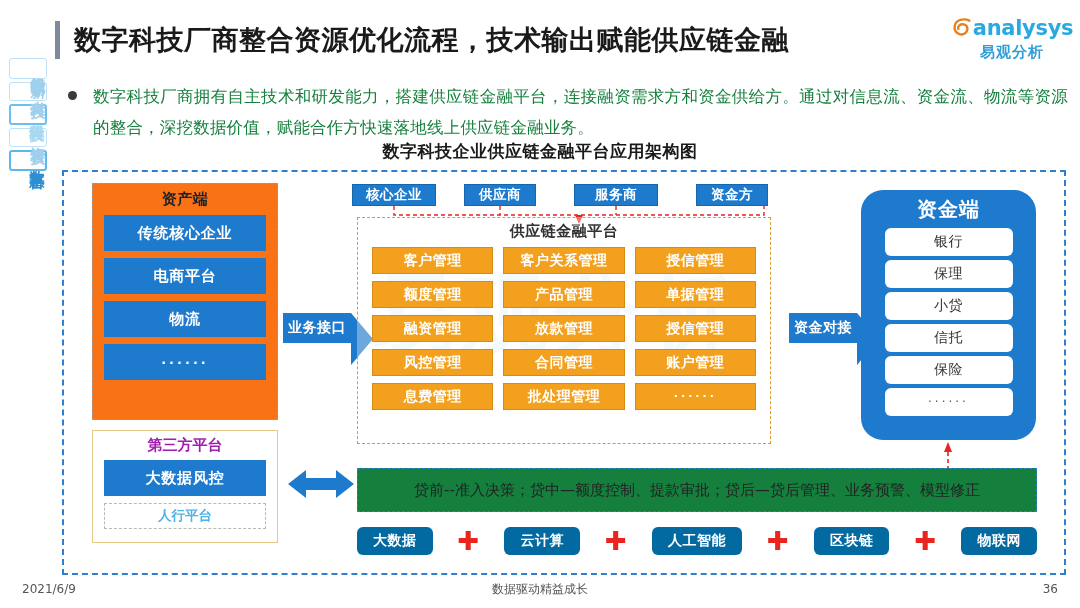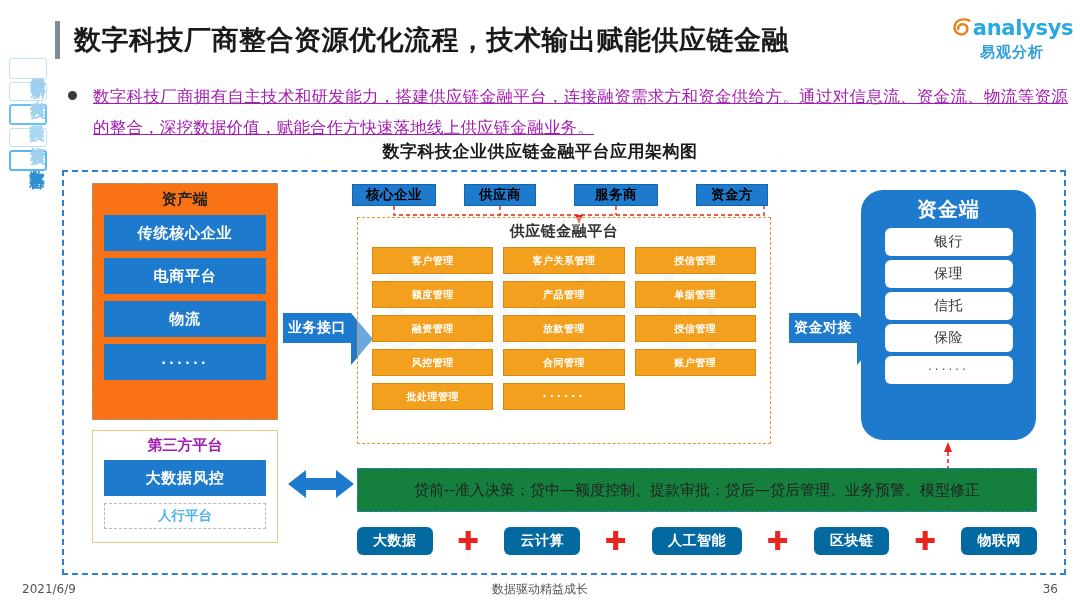--- a/index.html
+++ b/index.html
@@ -34,22 +34,22 @@
     text-align:center; padding:6px 0 7px 0; line-height:1.18;
     writing-mode:vertical-rl; text-orientation:upright; letter-spacing:1px;
     height:auto; display:block; margin-left:1px;}
   .vtab.semi { border-color:#6cc0ef; border-width:2.5px; color:#a8d8f2; }
   .vtab.active { border-color:#5cb8ec; border-width:2.5px; color:#2f8fd0; }
 
   
   .bullet-row { position:absolute; left:68px; top:82px; width:1000px; display:flex; }
   .bullet-dot { width:9px; height:9px; background:#3a3a3a; border-radius:50%;
     margin:9px 16px 0 0; flex:0 0 auto; }
-  .bullet-text { font-size:16.5px; color:#a21caf; line-height:1.85; text-align:justify;
-    letter-spacing:0.2px;text-decoration:underline; }
+  .bullet-text { font-size:16.5px; color:#15803d; line-height:1.85; text-align:justify;
+    letter-spacing:0.2px; }
 
   .diagram-title { position:absolute; left:0; top:140px; width:1080px; text-align:center;
     font-size:17px; font-weight:bold; color:#1a1a1a; letter-spacing:0.5px; }
 
   
   .outer-frame { position:absolute; left:62px; top:170px; width:1004px; height:405px;
     border:2.5px dashed #2f7fd0; }
 
   
   .asset-box { position:absolute; left:92px; top:183px; width:186px; height:237px;
@@ -79,32 +79,32 @@
 
   .arrow-biz { left:283px; top:313px; }
   .arrow-biz .arrow-body { width:68px; }
   .arrow-fund { left:789px; top:313px; }
   .arrow-fund .arrow-body { width:68px; }
 
   .arrow-double { position:absolute; left:288px; top:466px; width:66px; height:36px; }
 
   
   .tag-row { position:absolute; left:352px; top:184px; width:440px; height:24px; }
-  .blue-tag { position:absolute; height:22px; background:#1E7ACC; color:#000000;
+  .blue-tag { position:absolute; height:22px; background:#1E7ACC; color:#ffffff;
     font-size:13.5px; font-weight:bold; display:flex; align-items:center;
     justify-content:center; letter-spacing:0.5px; border:1px solid #1466ad; }
 
   .scf-box { position:absolute; left:357px; top:217px; width:414px; height:227px;
     border:1.5px dashed #e0982a; background:rgba(255,255,255,0.35); padding-top:4px; }
   .scf-title { text-align:center; font-size:15px; font-weight:bold; color:#333;
     margin-bottom:6px; letter-spacing:0.5px; }
   .scf-grid { display:grid; grid-template-columns:repeat(3,1fr); gap:7px 10px;
     padding:0 14px; }
   .orange-cell { height:27px; background:#F2A01E; border:1px solid #d98a12;
-    color:#fff; font-size:10px; font-weight:bold; display:flex; align-items:center;
+    color:#fff; font-size:14px; font-weight:bold; display:flex; align-items:center;
     justify-content:center; letter-spacing:0.5px; }
   .orange-cell.dots { letter-spacing:3px; font-size:11px; }
 
   
   .fund-box { position:absolute; left:861px; top:190px; width:175px; height:250px;
     background:#1E7ACC; border-radius:22px; padding-top:6px; }
   .fund-title { text-align:center; font-size:20px; font-weight:bold; color:#fff;
     margin-bottom:5px; letter-spacing:1px; }
   .fund-item { width:128px; margin:0 auto 4px auto; height:28px; background:#fff;
     border-radius:6px; color:#333; font-size:14px; display:flex; align-items:center;
@@ -223,29 +223,31 @@
       <div class="orange-cell">授信管理</div>
       <div class="orange-cell">额度管理</div>
       <div class="orange-cell">产品管理</div>
       <div class="orange-cell">单据管理</div>
       <div class="orange-cell">融资管理</div>
       <div class="orange-cell">放款管理</div>
       <div class="orange-cell">授信管理</div>
       <div class="orange-cell">风控管理</div>
       <div class="orange-cell">合同管理</div>
       <div class="orange-cell">账户管理</div>
+      <div class="orange-cell">息费管理</div>
       <div class="orange-cell">批处理管理</div>
       <div class="orange-cell dots">······</div>
     </div>
   </div>
 
   <div class="fund-box">
     <div class="fund-title">资金端</div>
     <div class="fund-item">银行</div>
     <div class="fund-item">保理</div>
+    <div class="fund-item">小贷</div>
     <div class="fund-item">信托</div>
     <div class="fund-item">保险</div>
     <div class="fund-item dots">······</div>
   </div>
 
   <svg style="position:absolute;left:938px;top:440px;width:20px;height:30px;">
     <path d="M10,30 L10,10" stroke="#e8251f" stroke-width="1.6" stroke-dasharray="4,3" fill="none"></path>
     <polygon points="6,12 14,12 10,2" fill="#e8251f"></polygon>
   </svg>
 

